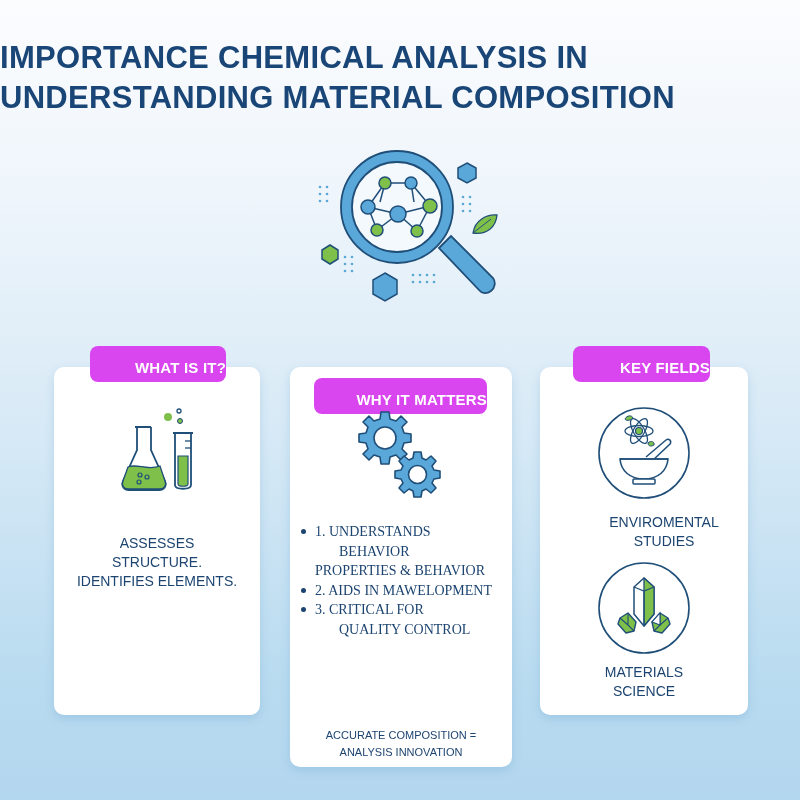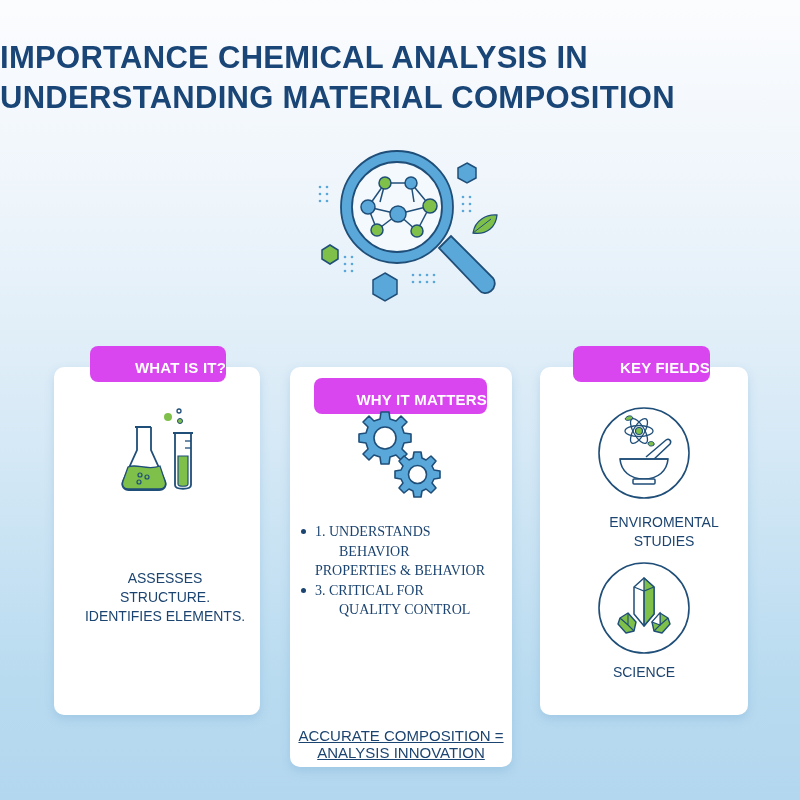--- a/index.html
+++ b/index.html
@@ -55,21 +55,21 @@
     .list-item { position: relative; padding-left: 17px; }
     .list-item .bullet {
       position: absolute; left: 3px; top: 7px;
       width: 5px; height: 5px; border-radius: 50%; background: #1c4470;
     }
     .list-item .num { display: inline; }
     .list-item .indent { padding-left: 24px; display: block; }
     .list-item .cont-out { display: block; margin-left: -0px; }
     .footer-text {
       position: absolute; left: 290px; top: 727px; width: 222px;
-      text-align: center; font-size: 15px; line-height: 17px; color: #1c4470; text-decoration: underline;
+      text-align: center; font-size: 11px; line-height: 17px; color: #1c4470;
     }
     .icon-svg { position: absolute; }
   </style>
 </head>
 <body>
 
 <div class="title">
   <div>IMPORTANCE CHEMICAL ANALYSIS IN</div>
   <div>UNDERSTANDING MATERIAL COMPOSITION</div>
 </div>
@@ -157,21 +157,21 @@
   <path d="M11,62 C20,58 30,66 43,61 L48,76 C50,81 47,84 42,84 L12,84 C7,84 4,81 6,76 Z" fill="#7fc04a" stroke="#1f4e78" stroke-width="1.3"></path>
   <circle cx="23" cy="70" r="2" fill="none" stroke="#1f4e78" stroke-width="1.2"></circle>
   <circle cx="30" cy="72" r="2" fill="none" stroke="#1f4e78" stroke-width="1.2"></circle>
   <circle cx="22" cy="77" r="2" fill="none" stroke="#1f4e78" stroke-width="1.2"></circle>
 
   <path d="M56,28 L76,28 M58,28 L58,80 C58,85 74,85 74,80 L74,28" fill="none" stroke="#1f4e78" stroke-width="1.8"></path>
   <path d="M61,51 L71,51 L71,79 C71,82 61,82 61,79 Z" fill="#7fc04a" stroke="#1f4e78" stroke-width="1.2"></path>
   <line x1="68" y1="36" x2="74" y2="36" stroke="#1f4e78" stroke-width="1.3"></line>
   <line x1="68" y1="43" x2="74" y2="43" stroke="#1f4e78" stroke-width="1.3"></line>
 </svg>
-<div class="card-text" style="left:62px; top:534px; width:206px;margin-top:35px;">
+<div class="card-text" style="left:54px; top:534px; width:206px;">
   <div>ASSESSES</div>
   <div>STRUCTURE.</div>
   <div>IDENTIFIES ELEMENTS.</div>
 </div>
 
 <div class="card" style="left:290px; top:367px; width:222px; height:400px;"></div>
 <div class="tab" style="left:314px; top:346px; width:173px;margin-top:32px;">WHY IT MATTERS</div>
 <svg class="icon-svg" style="left:355px; top:408px;" width="90" height="95" viewBox="0 0 90 95">
   <g fill="#5aa8da" stroke="#1f4e78" stroke-width="1.6" stroke-linejoin="round">
     <path d="M26,4 L34,4 L35,11 L41,13 L46,8 L52,14 L47,19 L49,25 L56,26 L56,34 L49,35 L47,41 L52,46 L46,52 L41,47 L35,49 L34,56 L26,56 L25,49 L19,47 L14,52 L8,46 L13,41 L11,35 L4,34 L4,26 L11,25 L13,19 L8,14 L14,8 L19,13 L25,11 Z"></path>
@@ -184,20 +184,25 @@
 <div class="list">
   <div class="list-item">
     <span class="bullet"></span>
     <span class="num">1.</span>
     <span>UNDERSTANDS</span>
     <span class="indent">BEHAVIOR</span>
     <span class="cont-out">PROPERTIES &amp; BEHAVIOR</span>
   </div>
   <div class="list-item">
     <span class="bullet"></span>
+    <span class="num">2.</span>
+    <span>AIDS IN MAWELOPMENT</span>
+  </div>
+  <div class="list-item">
+    <span class="bullet"></span>
     <span class="num">3.</span>
     <span>CRITICAL FOR</span>
     <span class="indent">QUALITY CONTROL</span>
   </div>
 </div>
 
 <div class="footer-text">
   <div>ACCURATE COMPOSITION =</div>
   <div>ANALYSIS INNOVATION</div>
 </div>
@@ -236,14 +241,15 @@
   <path d="M38,27 L48,31 L58,27 M48,31 L48,66" fill="none" stroke="#1f4e78" stroke-width="1.2"></path>
 
   <path d="M24,58 L32,53 L40,62 L38,71 L30,73 L22,64 Z" fill="#7fc04a" stroke="#1f4e78" stroke-width="1.4" stroke-linejoin="round"></path>
   <path d="M24,58 L32,65 L38,71 M32,65 L32,53" fill="none" stroke="#1f4e78" stroke-width="1.1"></path>
 
   <path d="M64,53 L72,58 L74,64 L66,73 L58,71 L56,62 Z" fill="#7fc04a" stroke="#1f4e78" stroke-width="1.4" stroke-linejoin="round"></path>
   <path d="M72,58 L64,65 L58,71 M64,65 L64,53" fill="none" stroke="#1f4e78" stroke-width="1.1"></path>
   <path d="M56,62 L64,53 L64,65 Z" fill="#ffffff" stroke="#1f4e78" stroke-width="1.1"></path>
 </svg>
 <div class="card-text" style="left:540px; top:663px; width:208px;">
+  <div>MATERIALS</div>
   <div>SCIENCE</div>
 </div>
 
 </body></html>

